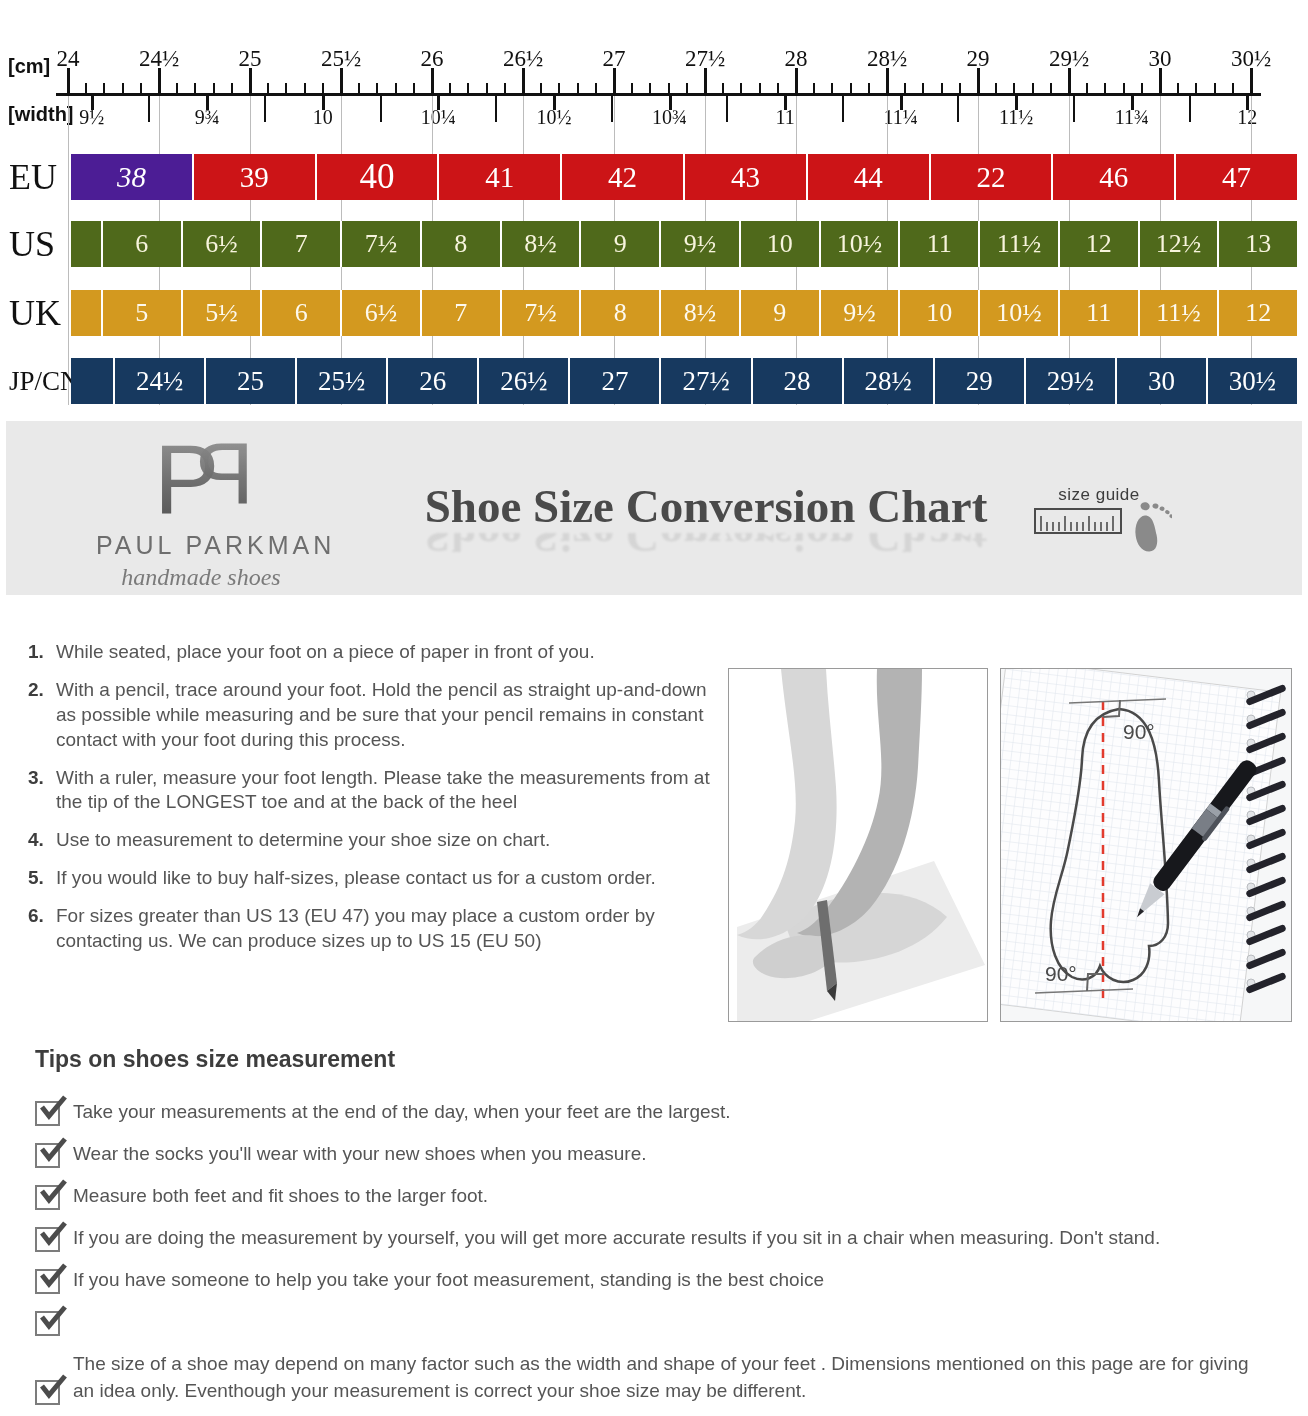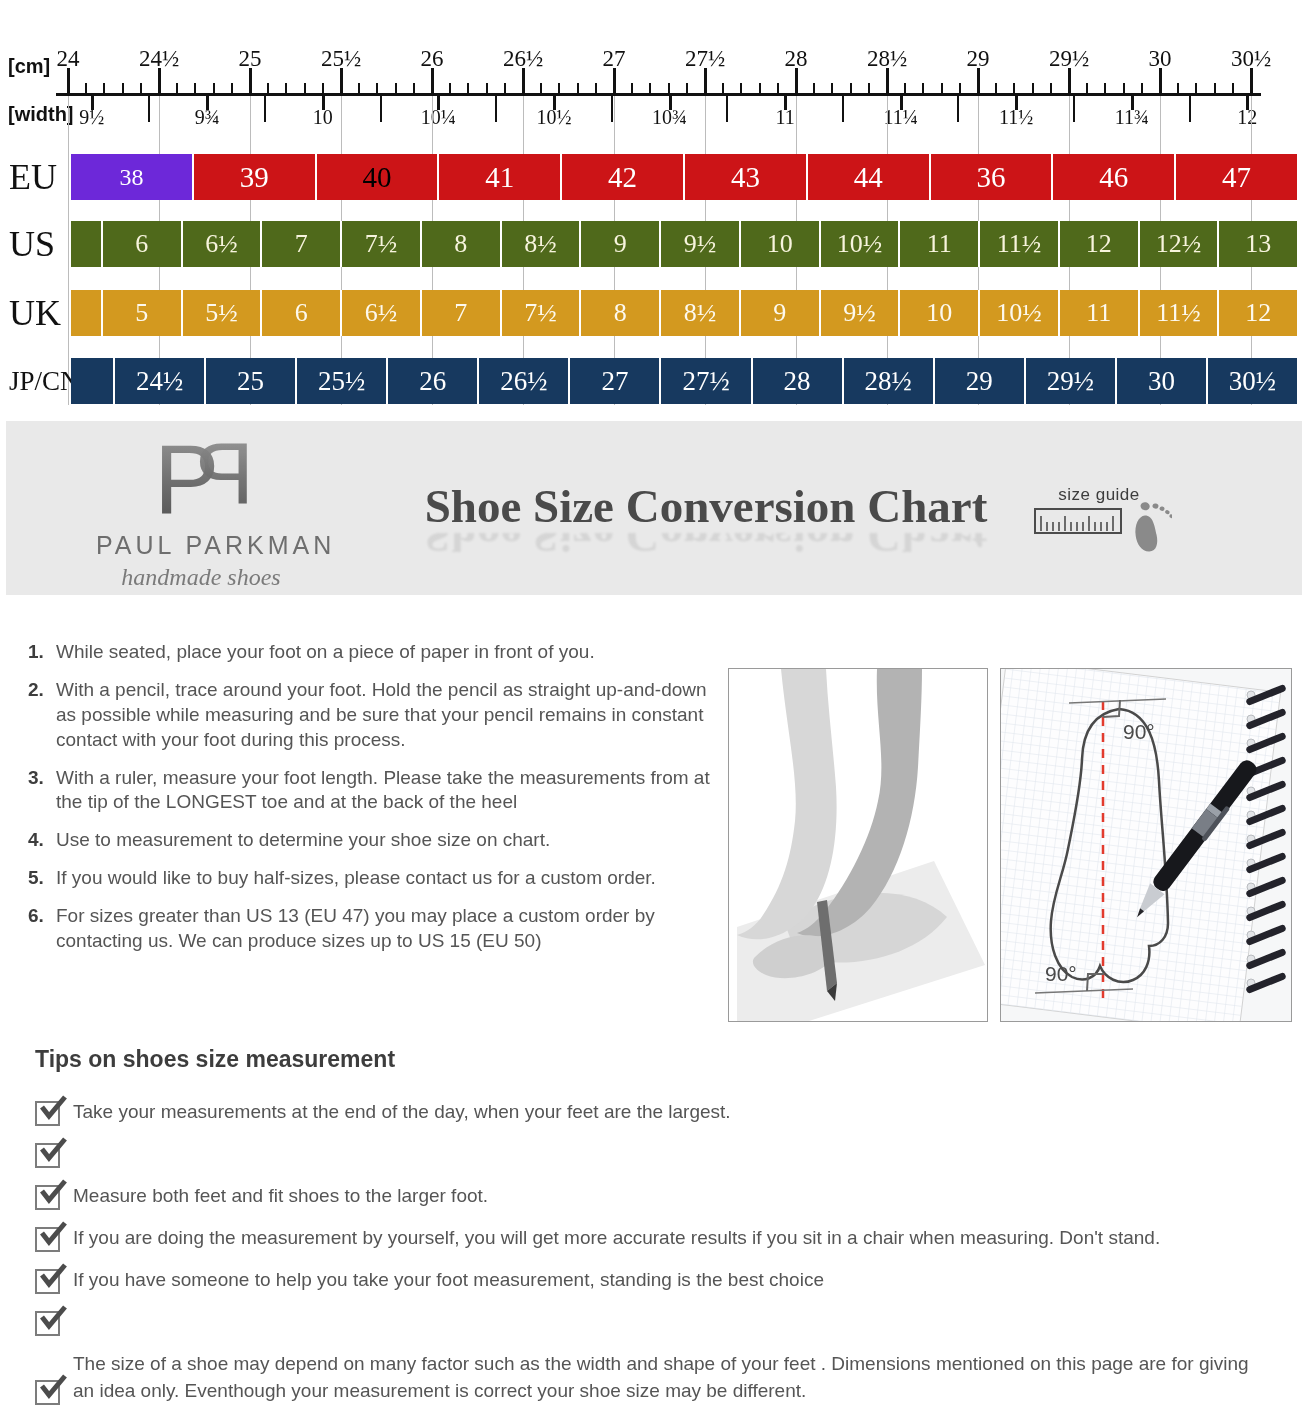--- a/index.html
+++ b/index.html
@@ -193,28 +193,28 @@
         <div class="gridline" style="left: 887px;"></div>
         <div class="gridline" style="left: 978px;"></div>
         <div class="gridline" style="left: 1069px;"></div>
         <div class="gridline" style="left: 1160px;"></div>
         <div class="gridline" style="left: 1251px;"></div>
       </div>
     <div id="rows">
         <div class="size-row" style="top: 154px;">
           <div class="row-label">EU</div>
           <div class="row-bar">
-            <div class="size-cell" style="background: #6d28d9; color: rgb(255, 255, 255); font-size: 24px;">38</div>
+            <div class="size-cell" style="background: #4c1d95; color: rgb(255, 255, 255); font-size: 29px; font-style: italic;">38</div>
             <div class="size-cell" style="background: rgb(204, 20, 23); color: rgb(255, 255, 255); font-size: 29px;">39</div>
-            <div class="size-cell" style="background: rgb(204, 20, 23); color: #000000; font-size: 29px;">40</div>
+            <div class="size-cell" style="background: rgb(204, 20, 23); color: #ffffff; font-size: 35px;">40</div>
             <div class="size-cell" style="background: rgb(204, 20, 23); color: rgb(255, 255, 255); font-size: 29px;">41</div>
             <div class="size-cell" style="background: rgb(204, 20, 23); color: rgb(255, 255, 255); font-size: 29px;">42</div>
             <div class="size-cell" style="background: rgb(204, 20, 23); color: rgb(255, 255, 255); font-size: 29px;">43</div>
             <div class="size-cell" style="background: rgb(204, 20, 23); color: rgb(255, 255, 255); font-size: 29px;">44</div>
-            <div class="size-cell" style="background: rgb(204, 20, 23); color: rgb(255, 255, 255); font-size: 29px;">36</div>
+            <div class="size-cell" style="background: rgb(204, 20, 23); color: rgb(255, 255, 255); font-size: 29px;">22</div>
             <div class="size-cell" style="background: rgb(204, 20, 23); color: rgb(255, 255, 255); font-size: 29px;">46</div>
             <div class="size-cell" style="background: rgb(204, 20, 23); color: rgb(255, 255, 255); font-size: 29px;">47</div>
           </div>
         </div>
         <div class="size-row" style="top: 221px;">
           <div class="row-label">US</div>
           <div class="row-bar">
             <div class="size-cell stub" style="width: 30px; background: rgb(79, 105, 27);"></div>
             <div class="size-cell" style="background: rgb(79, 105, 27); color: rgb(247, 244, 221); font-size: 26px;">6</div>
             <div class="size-cell" style="background: rgb(79, 105, 27); color: rgb(247, 244, 221); font-size: 26px;">6½</div>
@@ -444,20 +444,21 @@
     </span>
     <span class="tip-text">Take your measurements at the end of the day, when your feet are the largest.</span>
   </div>
 
   <div class="tip">
     <span class="checkbox">
       <svg width="30" height="28" viewBox="0 0 30 28">
         <path d="M4 13 L11 22 L27 3" fill="none" stroke="#4c4c4c" stroke-width="5"></path>
       </svg>
     </span>
+    <span class="tip-text">Wear the socks you'll wear with your new shoes when you measure.</span>
   </div>
 
   <div class="tip">
     <span class="checkbox">
       <svg width="30" height="28" viewBox="0 0 30 28">
         <path d="M4 13 L11 22 L27 3" fill="none" stroke="#4c4c4c" stroke-width="5"></path>
       </svg>
     </span>
     <span class="tip-text">Measure both feet and fit shoes to the larger foot.</span>
   </div>

